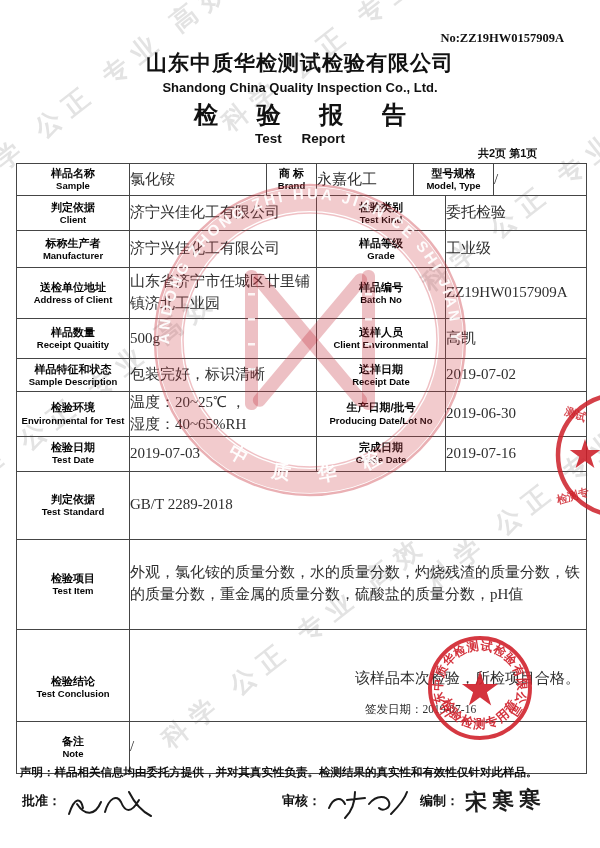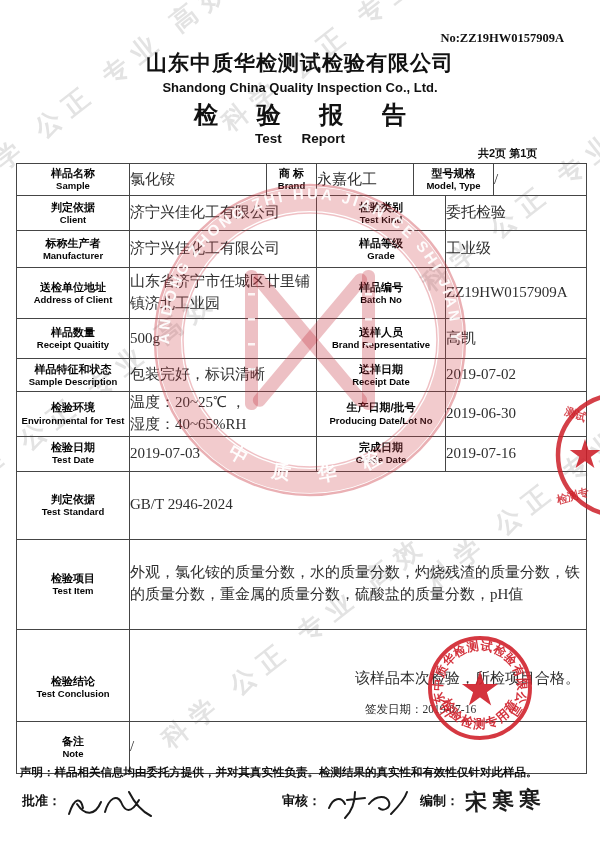--- a/index.html
+++ b/index.html
@@ -134,21 +134,21 @@
       <td class="val" colspan="2">ZZ19HW0157909A</td>
     </tr>
     <tr class="rh5">
       <td class="lbl">
         <div>样品数量</div>
         <div class="en">Receipt Quaitity</div>
       </td>
       <td class="val" colspan="2">500g</td>
       <td class="lbl" colspan="2">
         <div>送样人员</div>
-        <div class="en">Brand Representative</div>
+        <div class="en">Client Environmental</div>
       </td>
       <td class="val" colspan="2">高凯</td>
     </tr>
     <tr class="rh6">
       <td class="lbl">
         <div>样品特征和状态</div>
         <div class="en">Sample Description</div>
       </td>
       <td class="val" colspan="2">包装完好，标识清晰</td>
       <td class="lbl" colspan="2">
@@ -182,21 +182,21 @@
         <div>完成日期</div>
         <div class="en">Grade  Date</div>
       </td>
       <td class="val" colspan="2">2019-07-16</td>
     </tr>
     <tr class="rh9">
       <td class="lbl">
         <div>判定依据</div>
         <div class="en">Test Standard</div>
       </td>
-      <td class="val" colspan="6">GB/T 2946-2024</td>
+      <td class="val" colspan="6">GB/T 2289-2018</td>
     </tr>
     <tr class="rh10">
       <td class="lbl">
         <div>检验项目</div>
         <div class="en">Test Item</div>
       </td>
       <td class="val" colspan="6">外观，氯化铵的质量分数，水的质量分数，灼烧残渣的质量分数，铁的质量分数，重金属的质量分数，硫酸盐的质量分数，pH值</td>
     </tr>
     <tr class="rh11">
       <td class="lbl">

